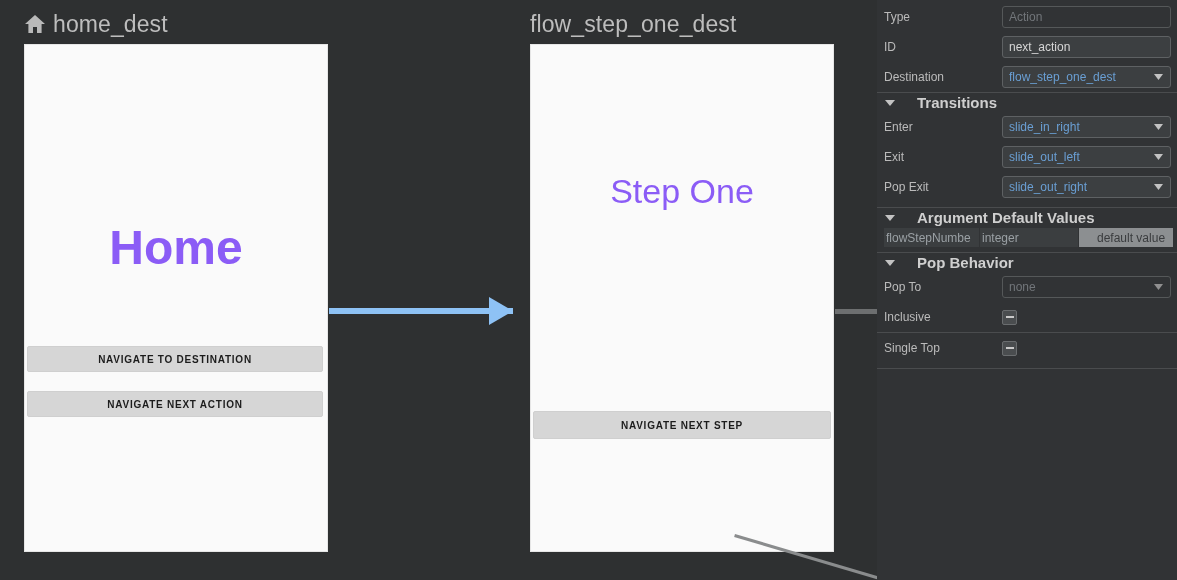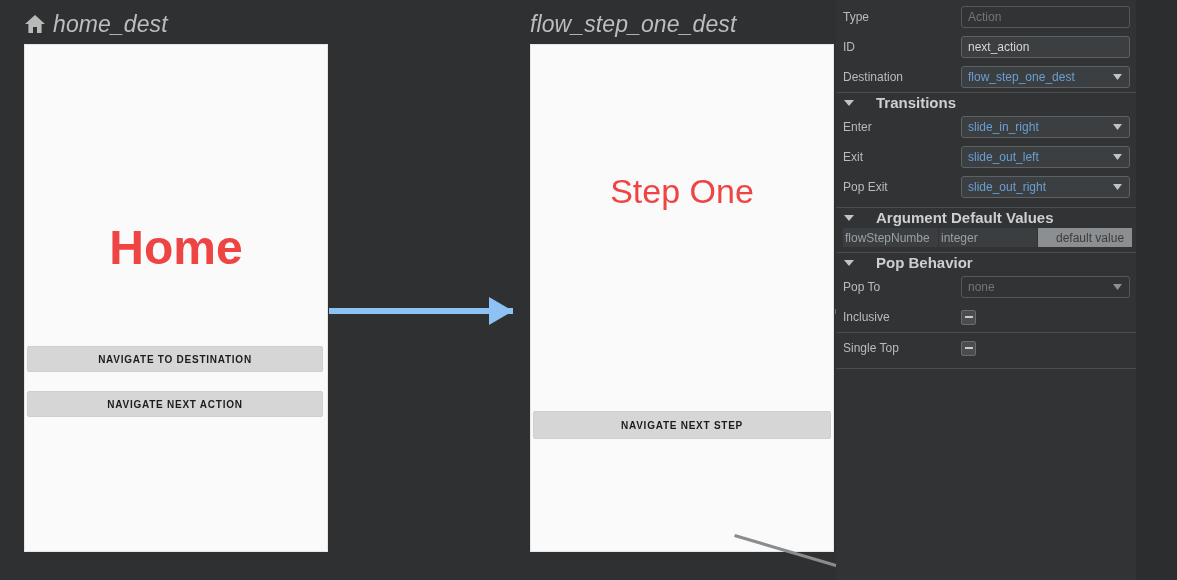--- a/index.html
+++ b/index.html
@@ -33,42 +33,41 @@
     align-items: center;
     height: 40px;
     gap: 7px;
   }
   .dest-title {
     color: #bdbdbd;
     font-size: 23px;
     line-height: 26px;
     letter-spacing: 0.1px;
     white-space: nowrap;
-    font-style: italic;
   }
   .home-icon {
     width: 22px;
     height: 20px;
     display: block;
   }
   .dest-card {
     background: #fafafa;
     border: 1px solid #e6e6e6;
     box-sizing: border-box;
     position: relative;
     overflow: hidden;
   }
   .dest-card.selected {
     outline: none;
   }
   .card-center-label {
     position: absolute;
     left: 0; right: 0;
     text-align: center;
-    color: #ef4444;
+    color: #8b5cf6;
     font-weight: 400;
   }
   .mat-button {
     position: absolute;
     background: #d6d6d6;
     border: 1px solid #cfcfcf;
     border-radius: 2px;
     box-sizing: border-box;
     color: #1c1c1c;
     font-size: 10px;
@@ -111,21 +110,21 @@
   #edge-diagonal-bottom {
     left: 735px; top: 534px; width: 160px; height: 3px;
     background: #8a8c8d;
     transform: rotate(16.5deg);
     transform-origin: 0 0;
   }
 
   
   #properties-panel {
     position: absolute;
-    left: 836px; top: 0;
+    left: 877px; top: 0;
     width: 300px;
     height: 580px;
     background: #313335;
     font-size: 12px;
     color: #bbbbbb;
     box-sizing: border-box;
     overflow: hidden;
   }
   .prop-row {
     display: flex;

